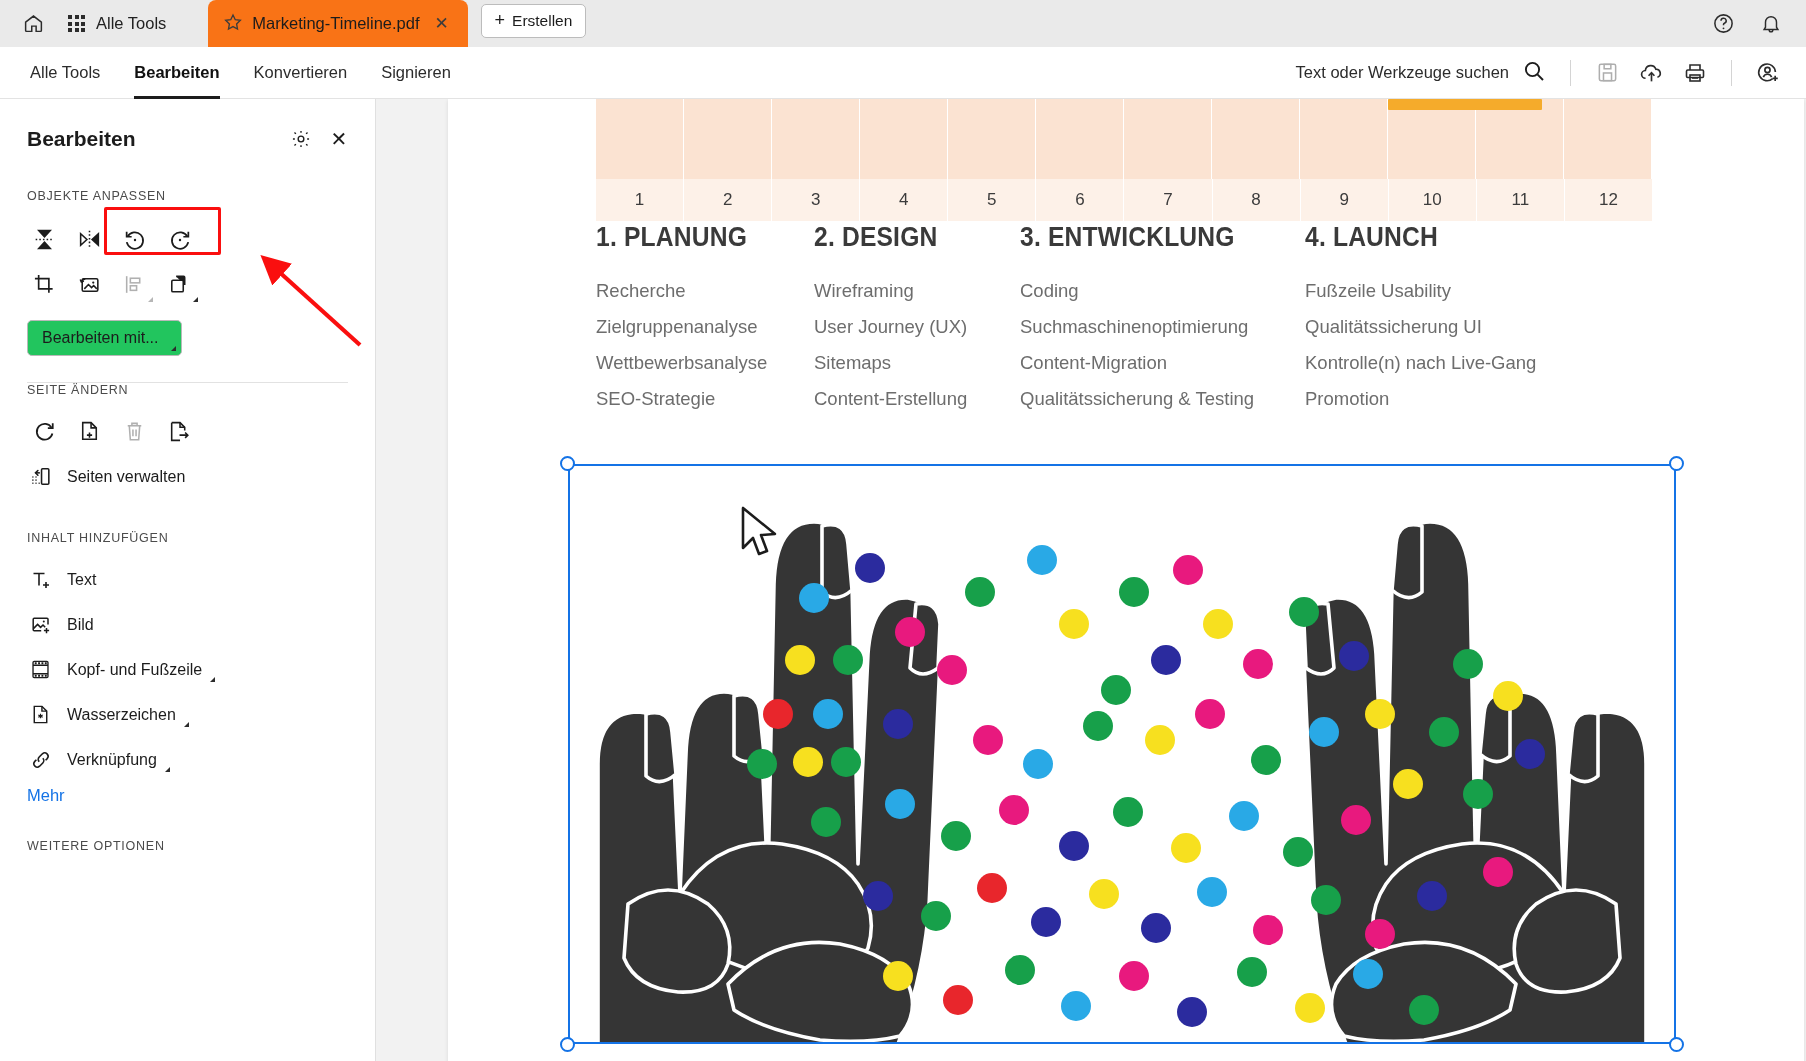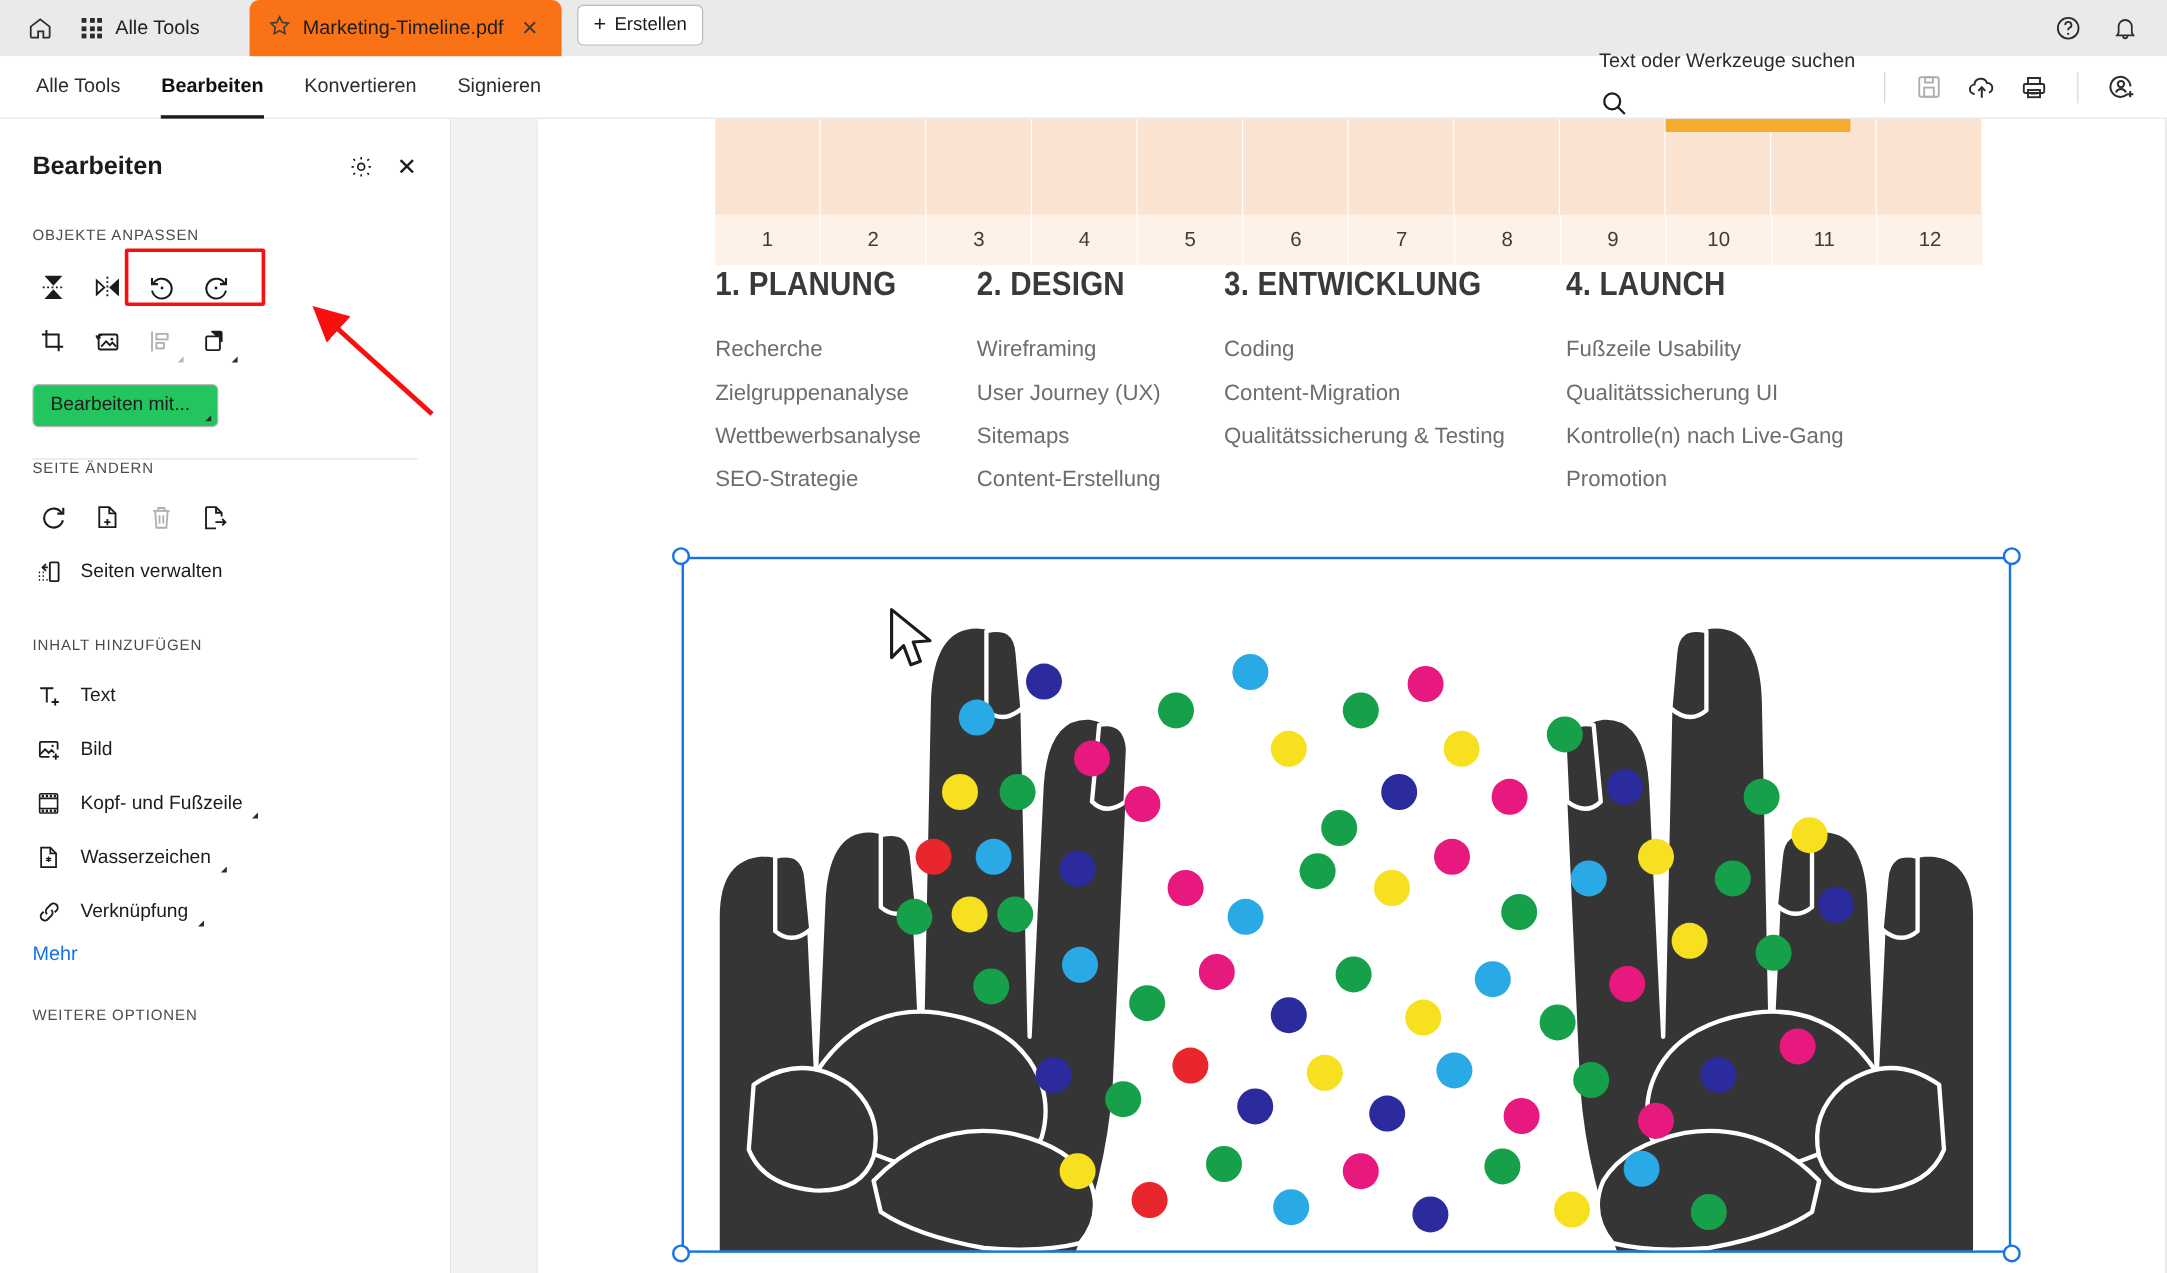--- a/index.html
+++ b/index.html
@@ -59,21 +59,21 @@
   .menu-tab {
     position: relative; height: 52px; display: flex; align-items: center;
     padding: 0 16px; font-size: 16.5px; color: #2c2c2c; cursor: pointer;
   }
   .menu-tab.active { font-weight: bold; color: #111; }
   .menu-tab.active::after {
     content: ""; position: absolute; left: 16px; right: 16px; bottom: 0;
     height: 2.5px; background: #1c1c1c;
   }
   .toolrow-right { margin-left: auto; display: flex; align-items: center; gap: 4px; padding-right: 18px; }
-  .search-box { display: flex; gap: 13px; cursor: pointer; padding: 6px 8px; border-radius: 5px; flex-direction: column; }
+  .search-box { display: flex; align-items: center; gap: 13px; cursor: pointer; padding: 6px 8px; border-radius: 5px; }
   .search-text { font-size: 16.5px; color: #2c2c2c; white-space: nowrap; }
   .vdiv { width: 1px; height: 26px; background: #d4d4d4; margin: 0 12px; }
   .tr-icon-btn { width: 40px; height: 40px; display: flex; align-items: center; justify-content: center;
                  border-radius: 5px; cursor: pointer; }
 
   
   .leftpanel {
     position: absolute; left: 0; top: 99px; width: 376px; height: 962px;
     background: #fff; border-right: 1px solid #e0e0e0; overflow: hidden;
   }
@@ -625,20 +625,21 @@
         <div class="phase">
           <div class="phase-title">2. DESIGN</div>
           <div class="phase-item">Wireframing</div>
           <div class="phase-item">User Journey (UX)</div>
           <div class="phase-item">Sitemaps</div>
           <div class="phase-item">Content-Erstellung</div>
         </div>
         <div class="phase">
           <div class="phase-title">3. ENTWICKLUNG</div>
           <div class="phase-item">Coding</div>
+          <div class="phase-item">Suchmaschinenoptimierung</div>
           <div class="phase-item">Content-Migration</div>
           <div class="phase-item">Qualitätssicherung &amp; Testing</div>
         </div>
         <div class="phase">
           <div class="phase-title">4. LAUNCH</div>
           <div class="phase-item">Fußzeile Usability</div>
           <div class="phase-item">Qualitätssicherung UI</div>
           <div class="phase-item">Kontrolle(n) nach Live-Gang</div>
           <div class="phase-item">Promotion</div>
         </div>

